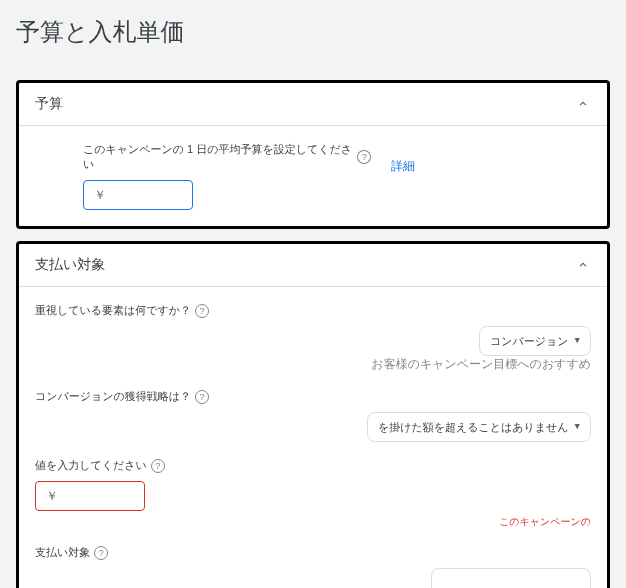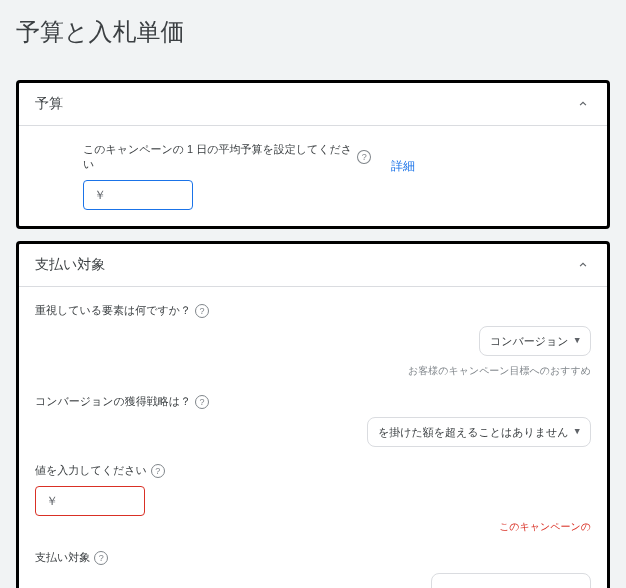--- a/index.html
+++ b/index.html
@@ -17,21 +17,21 @@
 .field-label { font-size: 11px; color: #3c4043; margin-bottom: 8px; display: flex; align-items: center; gap: 4px; }
 .help-icon { display: inline-flex; align-items: center; justify-content: center; width: 14px; height: 14px; border: 1px solid #80868b; border-radius: 50%; font-size: 9px; color: #80868b; }
 .input-box { border: 1px solid #1a73e8; border-radius: 4px; padding: 6px 10px; font-size: 12px; color: #5f6368; width: 110px; height: 30px; display: flex; align-items: center; }
 .input-box.error { border-color: #d93025; }
 .link { color: #1a73e8; text-decoration: none; font-size: 12px; }
 .section { margin-bottom: 16px; text-align: right; }
 .dropdown { display: inline-flex; align-items: center; justify-content: space-between; border: 1px solid #dadce0; border-radius: 8px; padding: 6px 10px; font-size: 11px; color: #3c4043; min-width: 100px; height: 30px; cursor: pointer; font-family: Liberation Mono, monospace; }
 .dropdown-wide { min-width: 170px; }
 .dropdown-xwide { min-width: 160px; }
 .arrow-down { font-size: 9px; color: #5f6368; margin-left: 6px; }
-.helper-text { font-size: 10px; color: #80868b; margin-top: 8px; }
+.helper-text { font-size: 12px; color: #80868b; margin-top: 0; }
 .checkbox-row { display: flex; align-items: center; gap: 6px; margin-top: 10px; font-size: 11px; color: #3c4043; }
 .checkbox { width: 14px; height: 14px; background: #1a73e8; border-radius: 2px; display: flex; align-items: center; justify-content: center; color: #fff; font-size: 10px; }
 .error-text { font-size: 10px; color: #d93025; margin-top: 4px; }
 </style>
 </head>
 <body>
 
 <div class="page">
   <div class="page-title">予算と入札単価</div>
 

